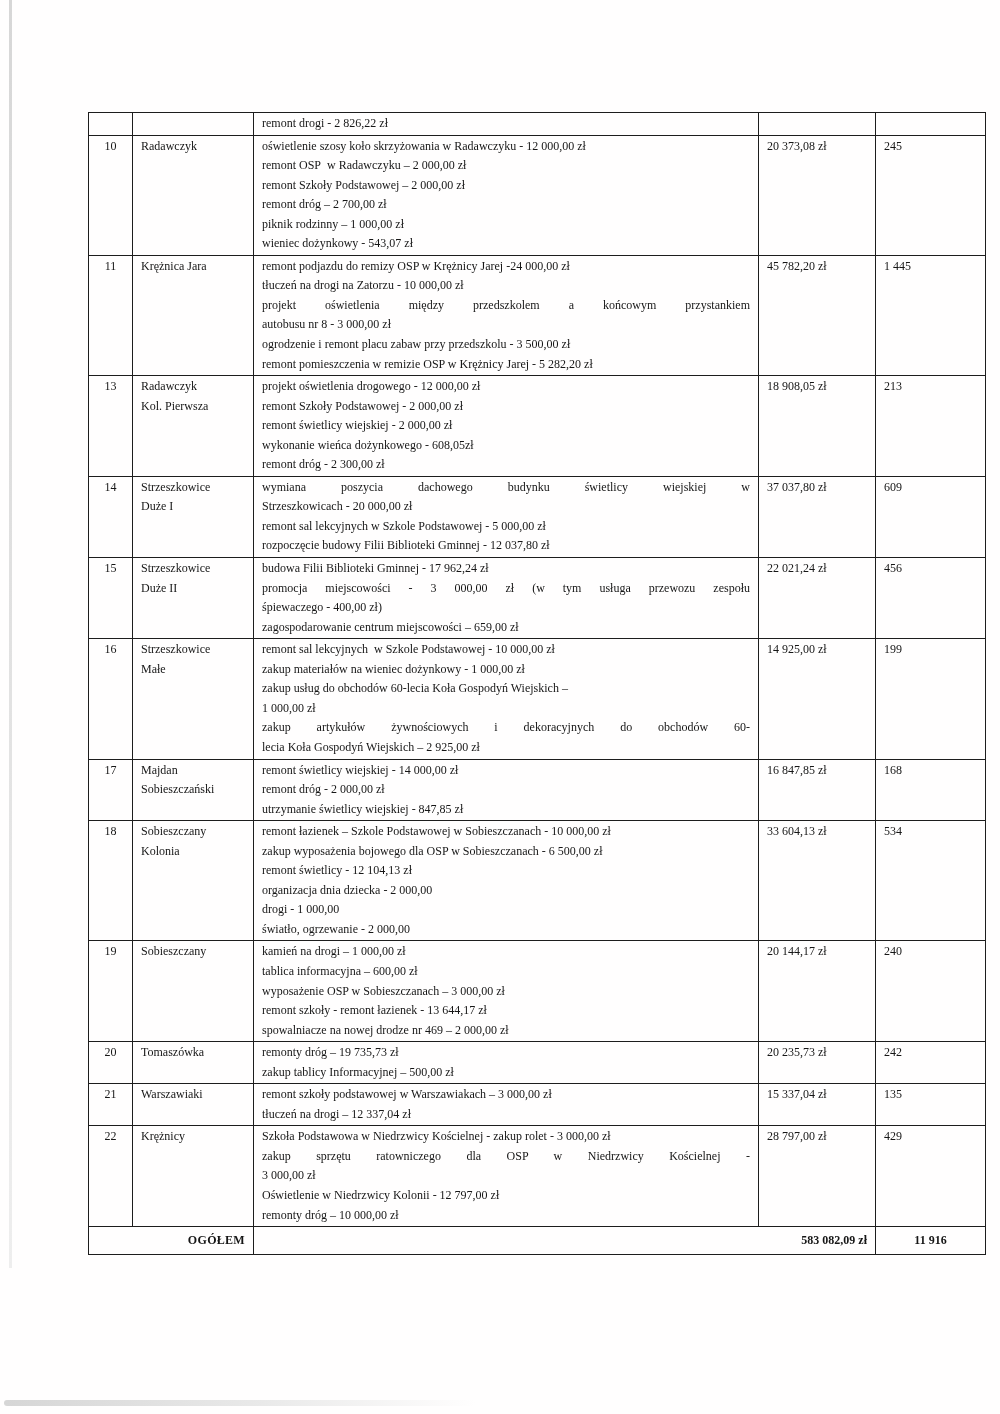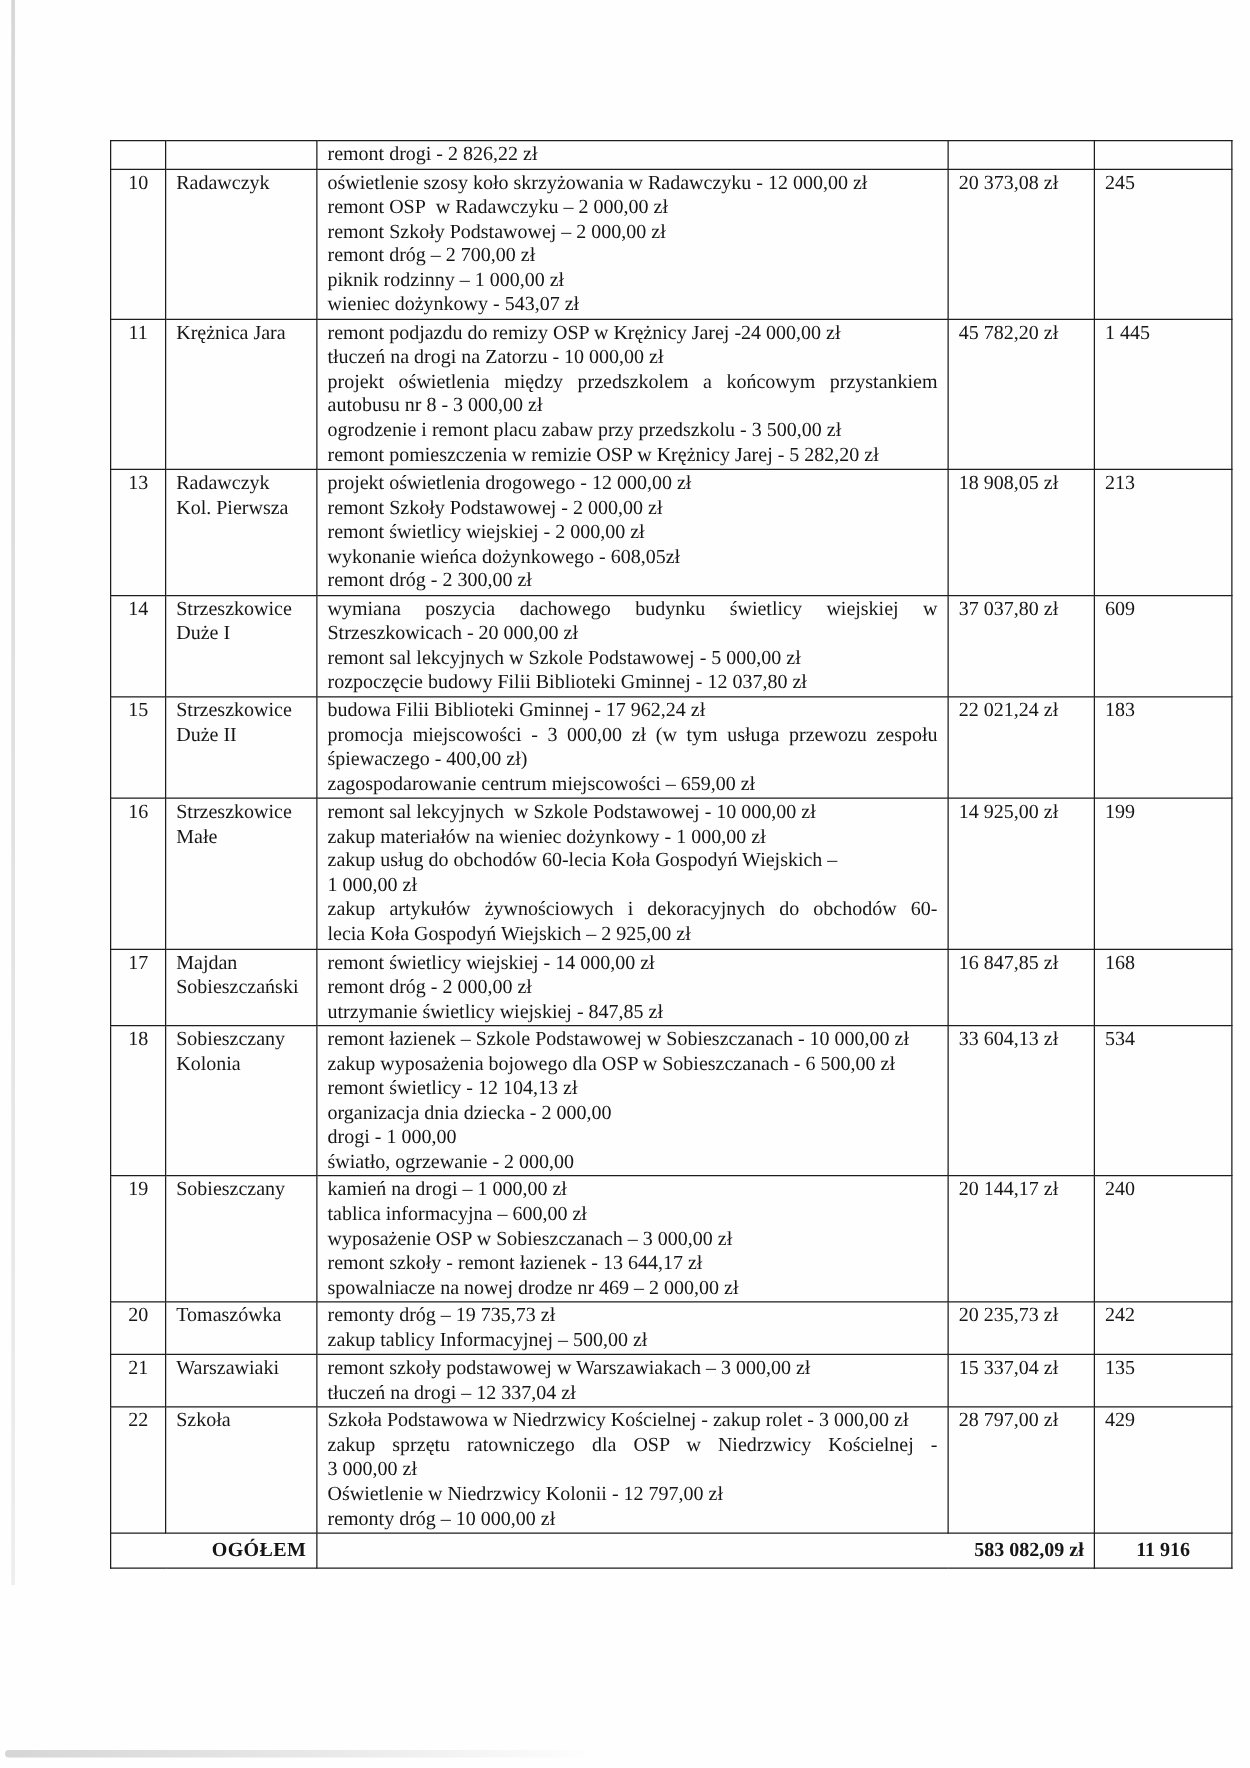--- a/index.html
+++ b/index.html
@@ -27,21 +27,21 @@
     width: 472px; height: 6px;
     border-radius: 3px;
     background: linear-gradient(to right, #d6d6d6, #e9e9e9 55%, rgba(255,255,255,0));
   }
   table.expense {
     position: absolute;
     left: 88px; top: 112px;
     width: 897px;
     border-collapse: collapse;
     table-layout: fixed;
-    font-size: 16px;
+    font-size: 12px;
     line-height: 19.55px;
   }
   table.expense td {
     border: 1.5px solid #1d1d1d;
     vertical-align: top;
     padding: 1px 8px 1px 8px;
     overflow: hidden;
   }
   tr.partial-row td { height: 19px; }
   td.c-no   { text-align: center; padding-left: 2px; padding-right: 2px; margin-top: 32px; }
@@ -159,21 +159,21 @@
             <div>Strzeszkowice</div>
             <div>Duże II</div>
           </td>
           <td class="c-desc">
             <div class="dl">budowa Filii Biblioteki Gminnej - 17 962,24 zł</div>
             <div class="dl j">promocja miejscowości - 3 000,00 zł (w tym usługa przewozu zespołu</div>
             <div class="dl">śpiewaczego - 400,00 zł)</div>
             <div class="dl">zagospodarowanie centrum miejscowości – 659,00 zł</div>
           </td>
           <td class="c-amt">22 021,24 zł</td>
-          <td class="c-cnt">183</td>
+          <td class="c-cnt">456</td>
         </tr>
         <tr>
           <td class="c-no">16</td>
           <td class="c-name">
             <div>Strzeszkowice</div>
             <div>Małe</div>
           </td>
           <td class="c-desc">
             <div class="dl">remont sal lekcyjnych&nbsp; w Szkole Podstawowej - 10 000,00 zł</div>
             <div class="dl">zakup materiałów na wieniec dożynkowy - 1 000,00 zł</div>
@@ -251,21 +251,21 @@
           <td class="c-desc">
             <div class="dl">remont szkoły podstawowej w Warszawiakach – 3 000,00 zł</div>
             <div class="dl">tłuczeń na drogi – 12 337,04 zł</div>
           </td>
           <td class="c-amt">15 337,04 zł</td>
           <td class="c-cnt">135</td>
         </tr>
         <tr>
           <td class="c-no">22</td>
           <td class="c-name">
-            <div>Szkoła</div>
+            <div>Krężnicy</div>
           </td>
           <td class="c-desc">
             <div class="dl">Szkoła Podstawowa w Niedrzwicy Kościelnej - zakup rolet - 3 000,00 zł</div>
             <div class="dl j">zakup sprzętu ratowniczego dla OSP w Niedrzwicy Kościelnej -</div>
             <div class="dl">3 000,00 zł</div>
             <div class="dl">Oświetlenie w Niedrzwicy Kolonii - 12 797,00 zł</div>
             <div class="dl">remonty dróg – 10 000,00 zł</div>
           </td>
           <td class="c-amt">28 797,00 zł</td>
           <td class="c-cnt">429</td>

